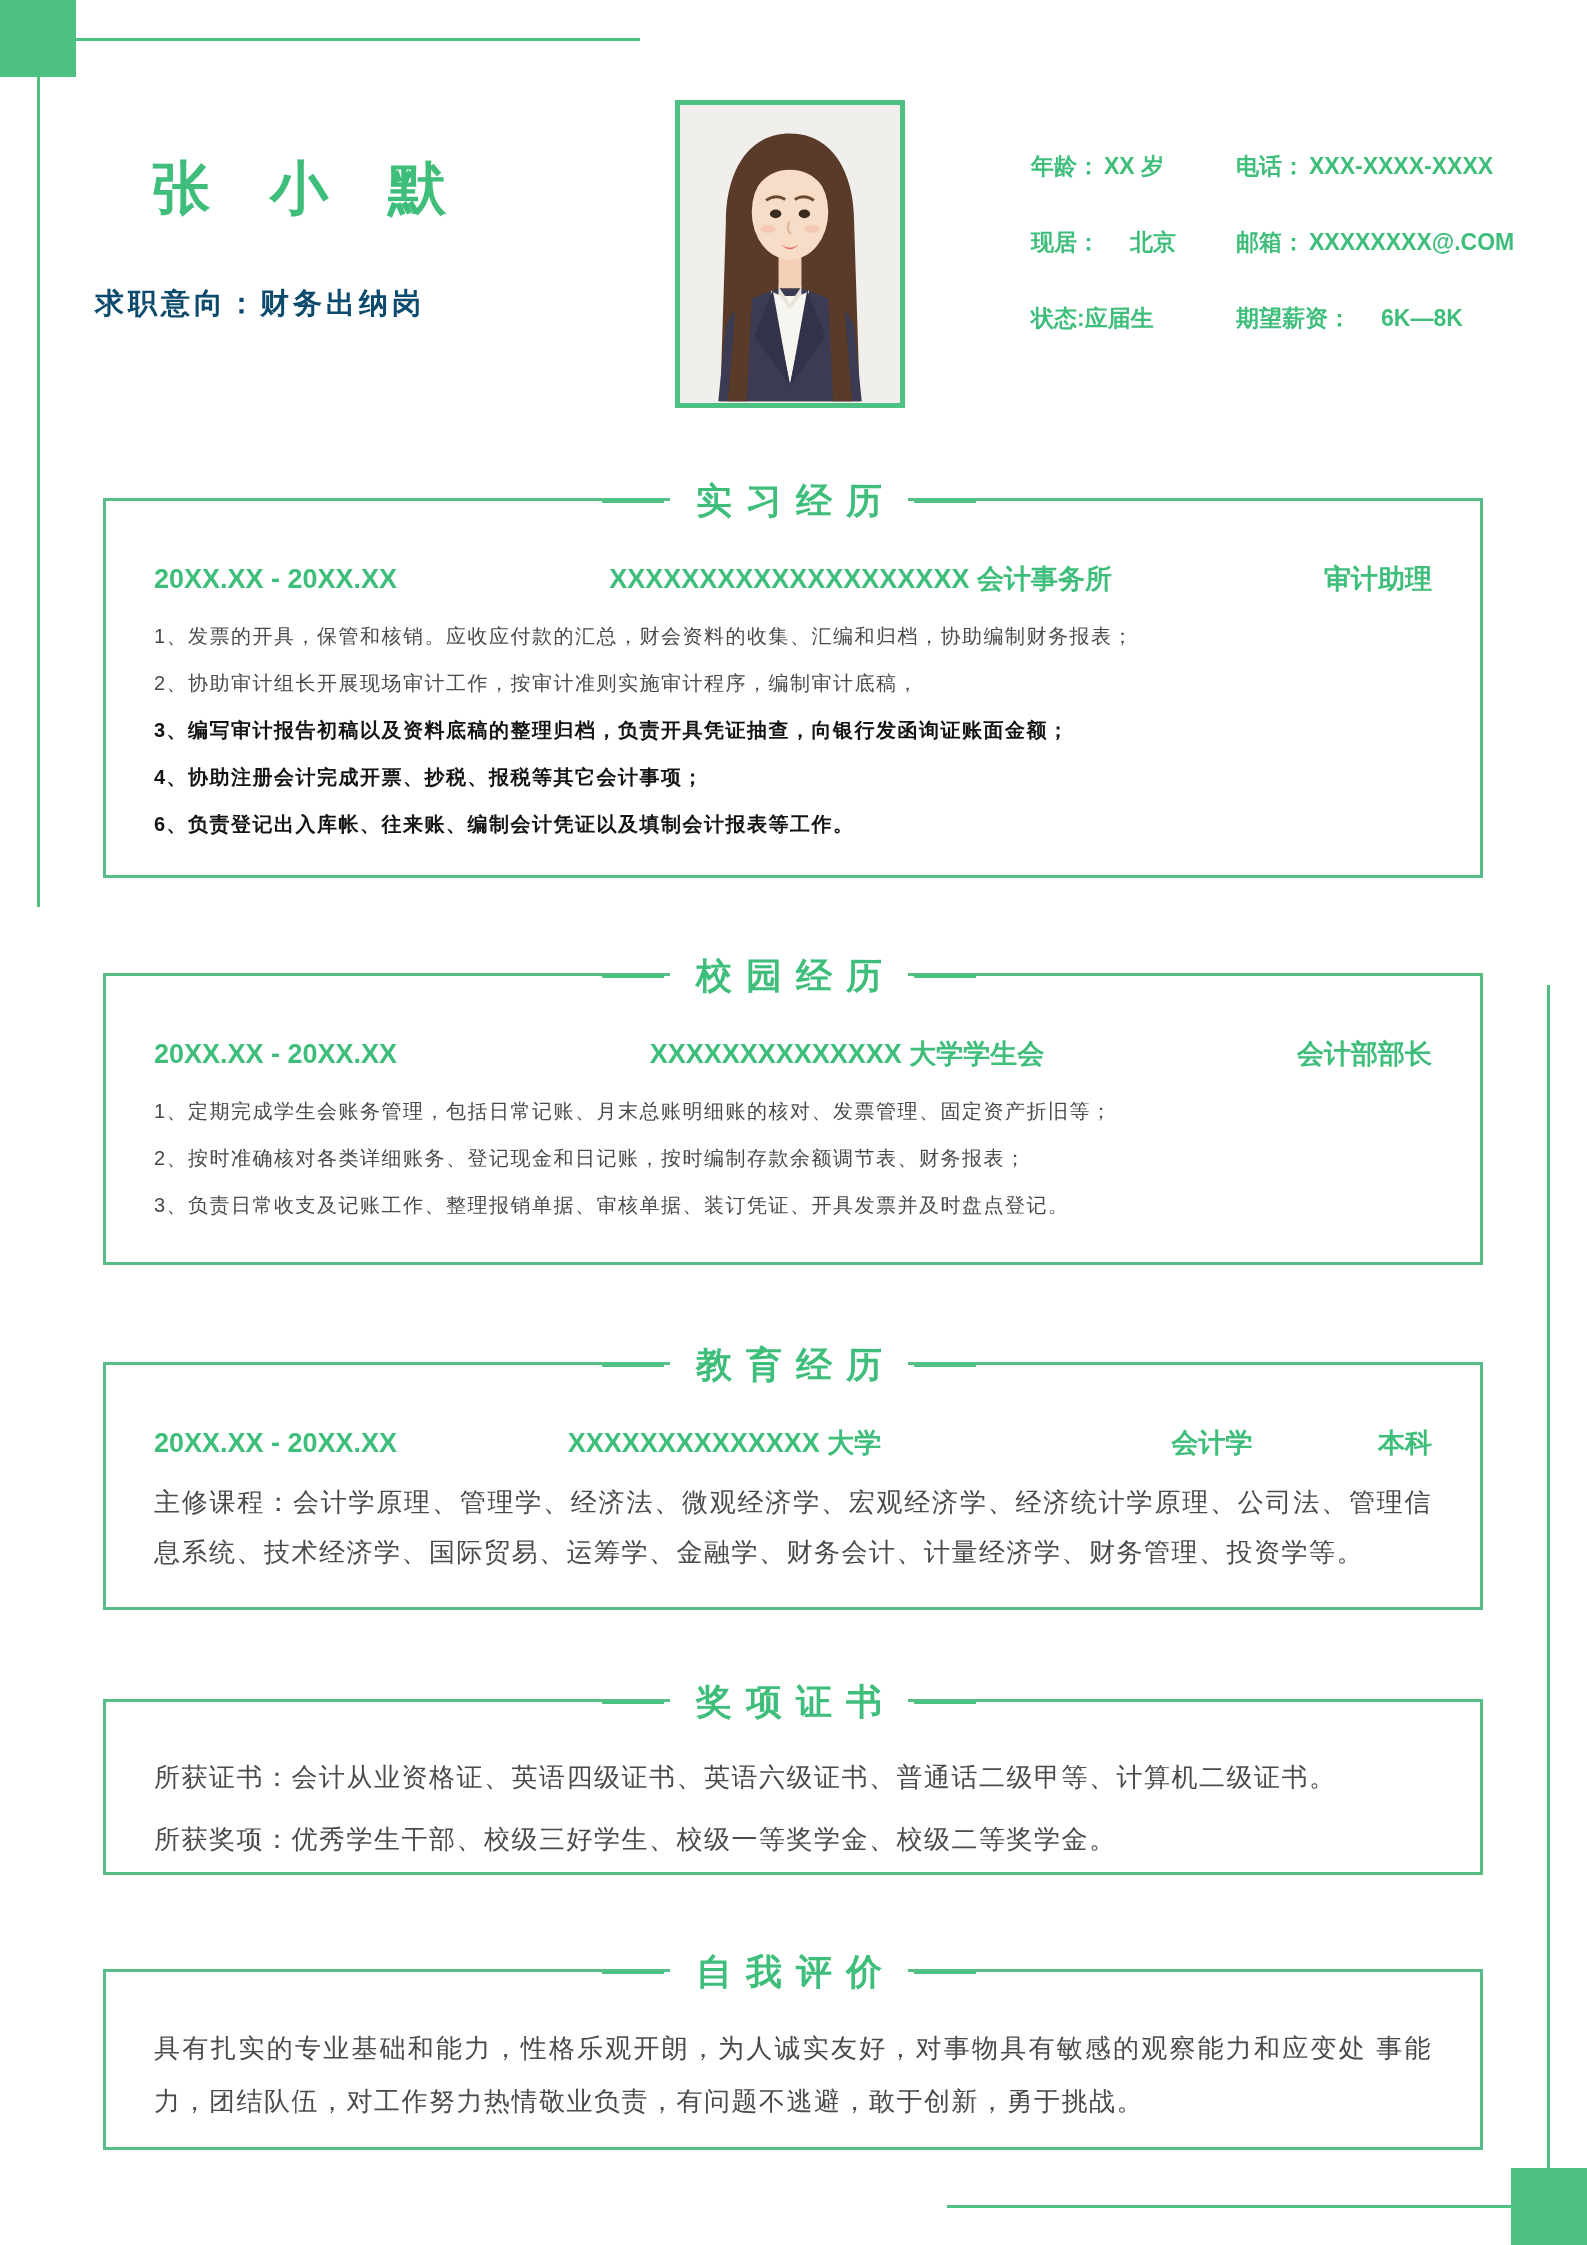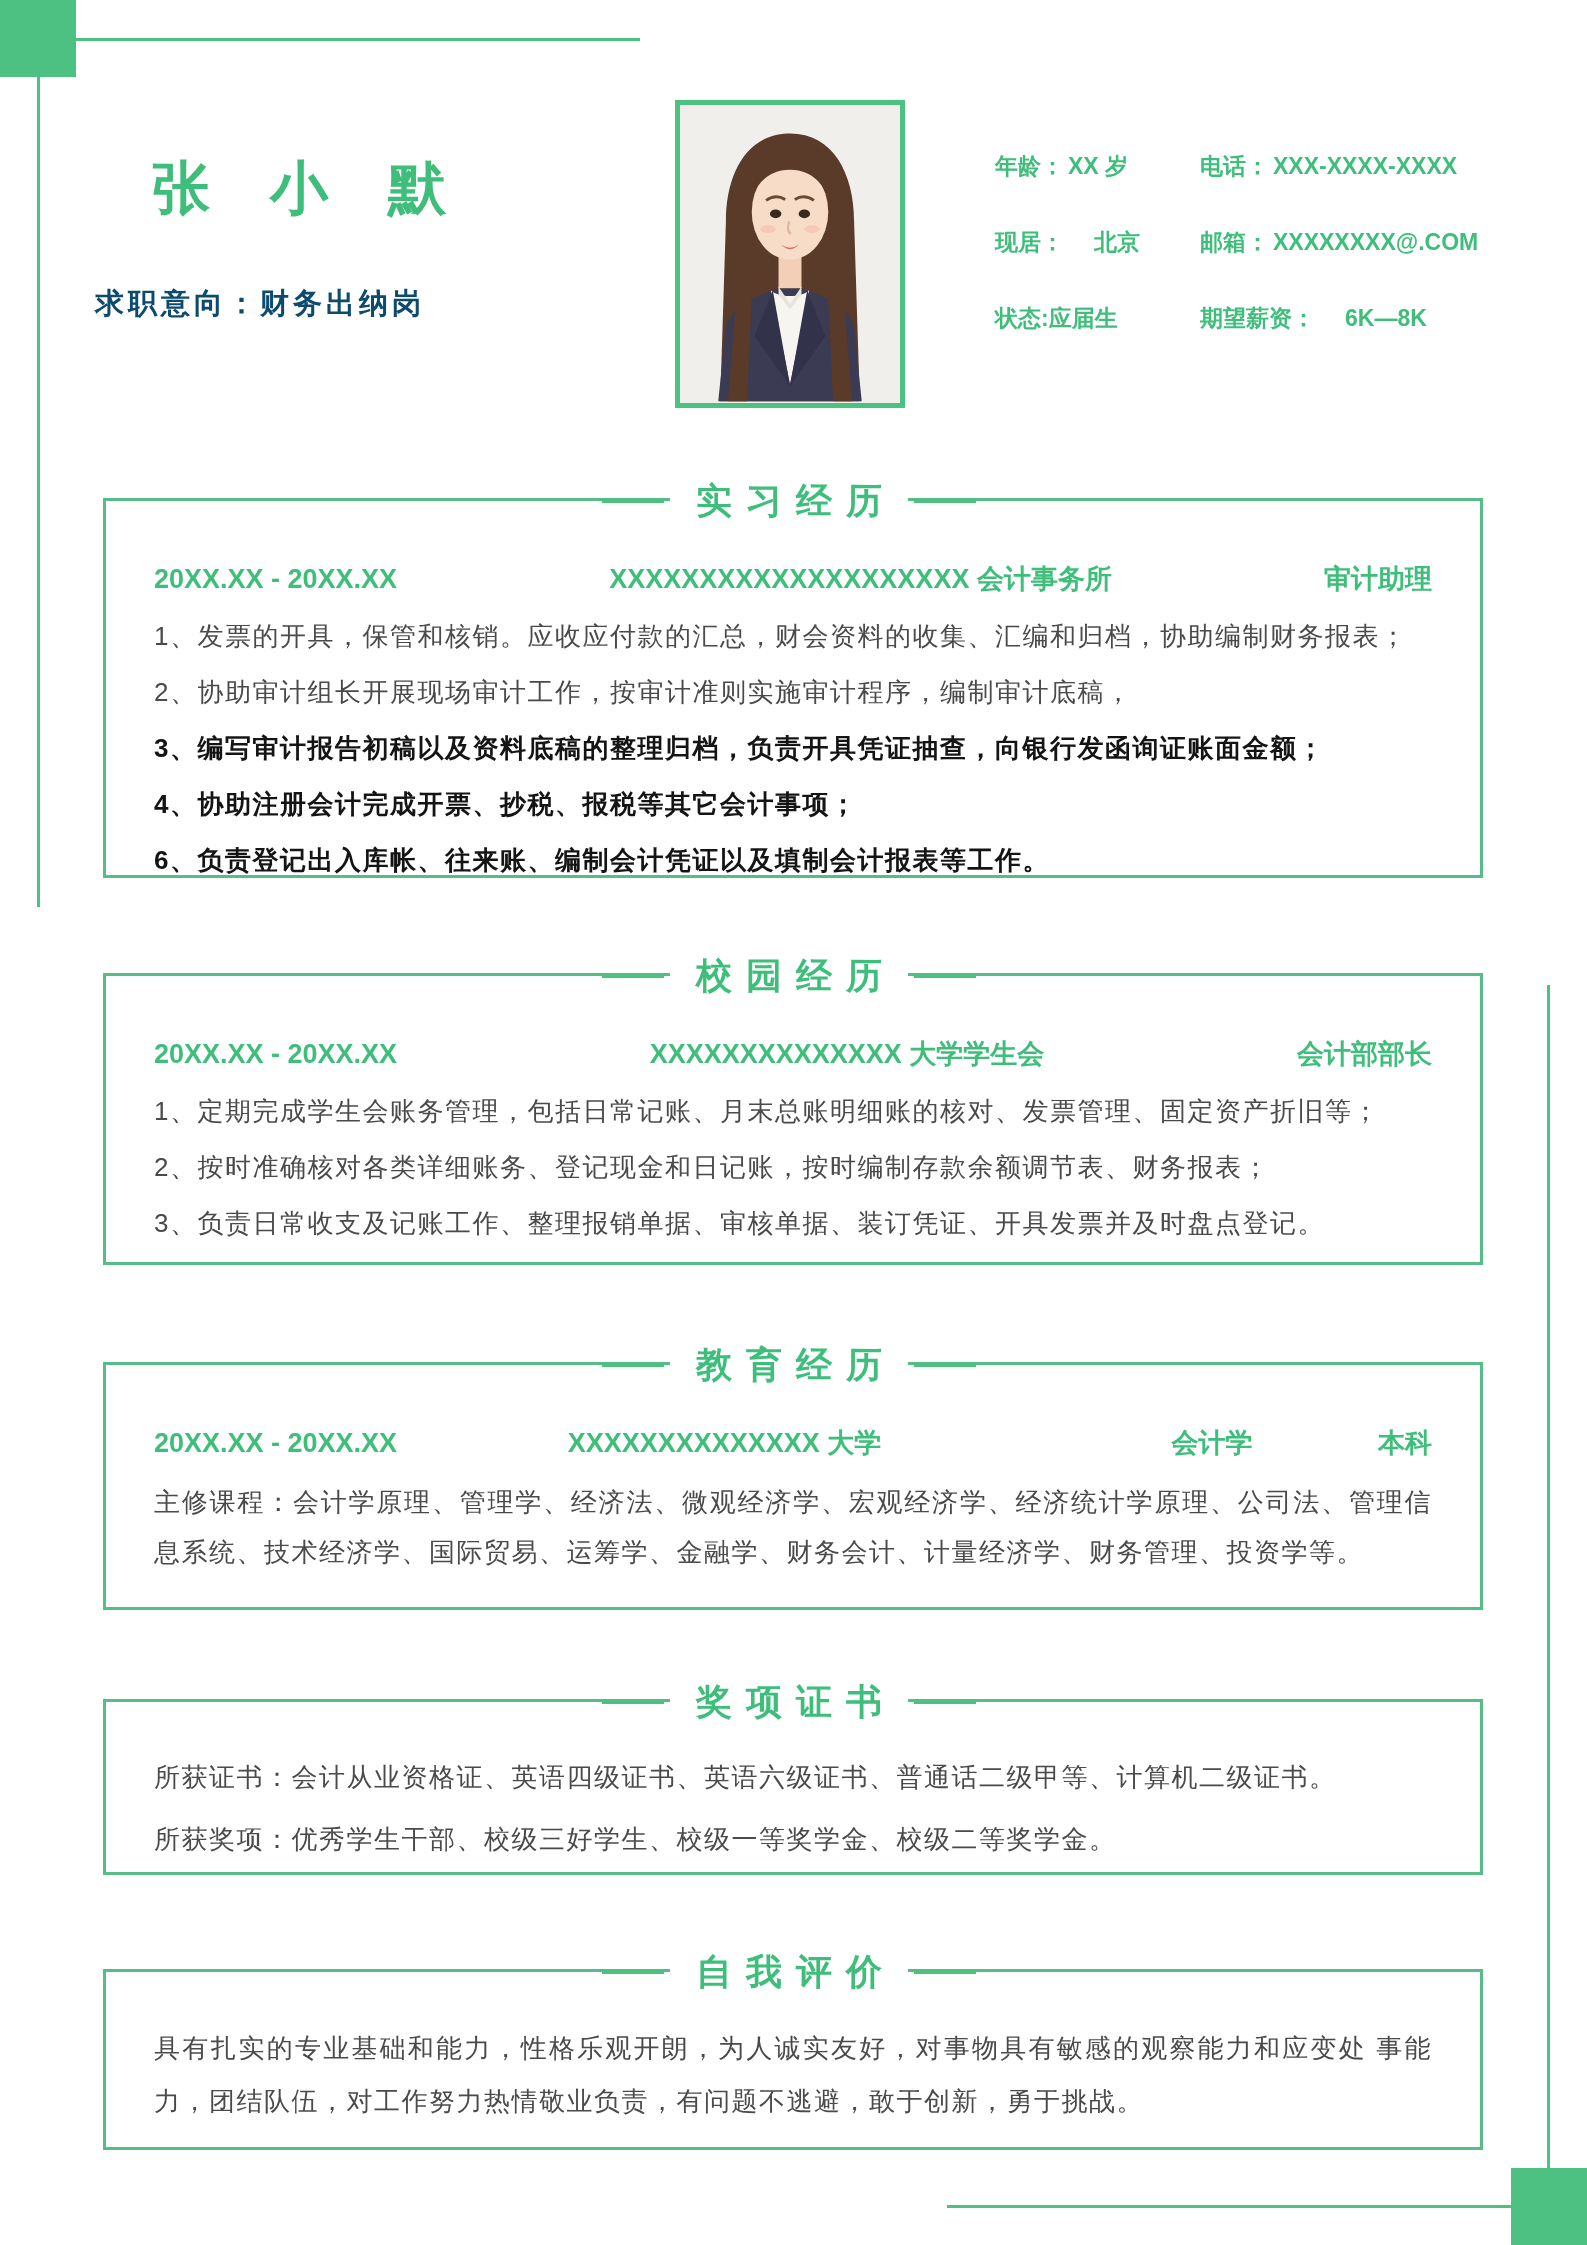--- a/index.html
+++ b/index.html
@@ -31,21 +31,21 @@
     position:absolute;left:95px;top:284px;width:430px;
     color:#0c4a6e;font-size:29px;font-weight:700;
     letter-spacing:4px;white-space:nowrap;
   }
   .photo{
     position:absolute;left:675px;top:100px;width:230px;height:308px;
     border:5px solid #4cc181;box-sizing:border-box;background:#f0efec;
   }
   .photo svg{display:block;width:100%;height:100%;}
   .contact{
-    position:absolute;left:995px;top:128px;width:480px;
+    position:absolute;left:1031px;top:128px;width:480px;
     display:grid;grid-template-columns:205px 275px;grid-auto-rows:76px;
     align-items:center;
   }
   .c-cell{color:#3fbe7b;font-size:23px;font-weight:700;white-space:pre;}
   .c-val{margin-left:4px;}
   .c-val.wide-gap{margin-left:30px;}
 
   
   .section{
     position:absolute;left:103px;width:1380px;
@@ -75,21 +75,21 @@
     display:flex;align-items:baseline;
     color:#3fbe7b;font-size:27px;font-weight:700;
     margin-bottom:16px;white-space:nowrap;gap:6px;
   }
   .meta .m-period{flex:0 0 auto;}
   .meta .m-org{flex:1 1 auto;text-align:center;}
   .meta .m-major{flex:0 0 320px;text-align:center;}
   .meta .m-role{flex:0 0 auto;text-align:right;}
 
   .item{
-    color:#4a4a4a;font-size:26px;line-height:47px;letter-spacing:1.5px;margin-top:9px;
+    color:#4a4a4a;font-size:20px;line-height:47px;letter-spacing:1.5px;
   }
   .item.strong{color:#141414;font-weight:700;}
   .para{
     color:#4a4a4a;font-size:26px;line-height:50px;letter-spacing:1.5px;
     text-align:justify;
   }
   .sec-4 .para{line-height:62px;}
   .sec-4 .sec-body{padding-top:44px;}
   .sec-5 .para{line-height:53px;}
   .sec-5 .sec-body{padding-top:50px;}

